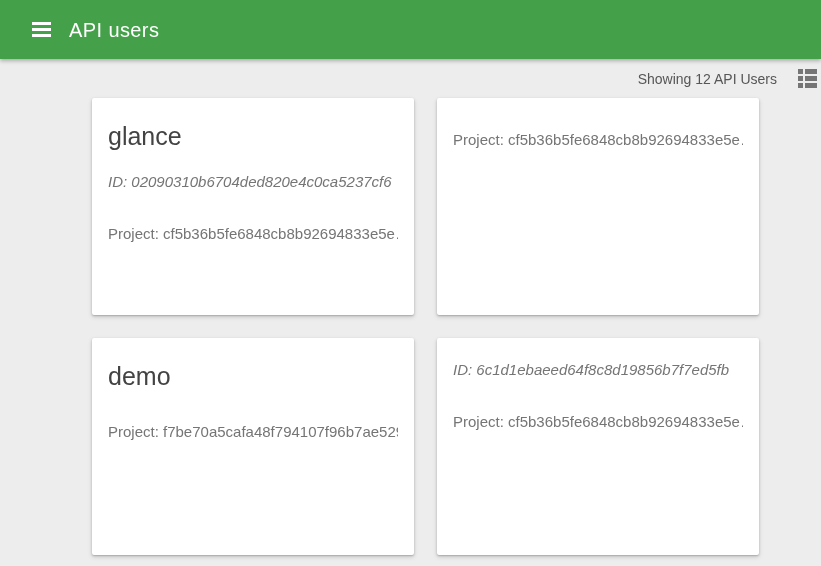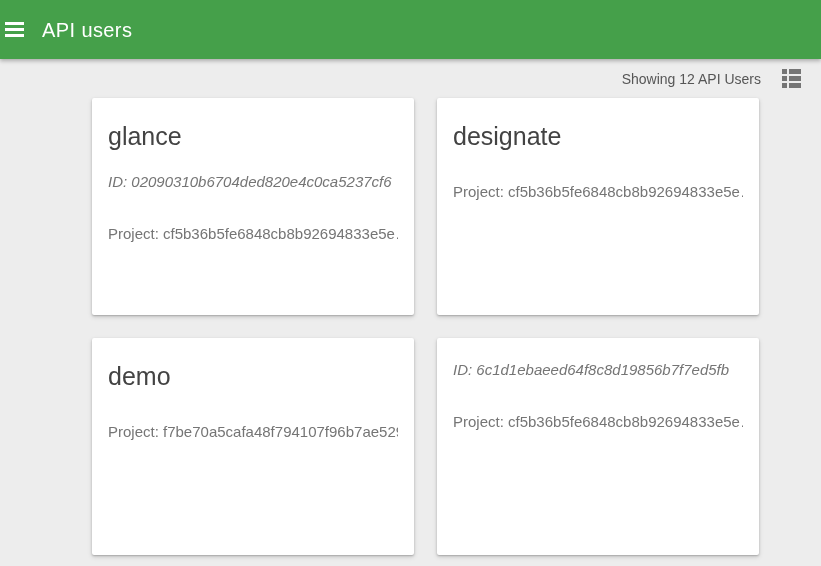--- a/index.html
+++ b/index.html
@@ -20,21 +20,21 @@
     overflow: hidden;
     background: var(--page-bg, #EDEDED);
     font-family: "Liberation Sans", "DejaVu Sans", sans-serif;
   }
   
   .app-header {
     height: 59px;
     background: var(--header-bg, #45A04A);
     display: flex;
     align-items: center;
-    padding: 0 16px 0 5px;
+    padding: 0 16px 0 32px;
     box-shadow: 0 2px 4px rgba(0,0,0,0.28);
     position: relative;
     z-index: 5;
   }
   .menu-btn {
     background: none;
     border: none;
     padding: 0;
     width: 20px;
     height: 15px;
@@ -56,21 +56,21 @@
     letter-spacing: 0.4px;
     margin: 0 0 0 17px;
     line-height: 1;
   }
   
   .toolbar {
     height: 39px;
     display: flex;
     align-items: center;
     justify-content: flex-end;
-    padding-right: 20px;
+    padding-right: 4px;
   }
   .showing-text {
     font-size: 14px;
     color: var(--toolbar-text, #565656);
     margin-right: 21px;
   }
   .view-toggle-btn {
     background: none;
     border: none;
     padding: 0;
@@ -158,21 +158,20 @@
 
 <main class="card-grid">
 
   <article class="card">
     <h2 class="card-title">glance</h2>
     <p class="card-id">ID: 02090310b6704ded820e4c0ca5237cf6</p>
     <p class="card-project">Project: cf5b36b5fe6848cb8b92694833e5e…</p>
   </article>
 
   <article class="card">
-    <h2 class="card-title">designate</h2>
     <p class="card-project">Project: cf5b36b5fe6848cb8b92694833e5e…</p>
   </article>
 
   <article class="card">
     <h2 class="card-title">demo</h2>
     <p class="card-project">Project: f7be70a5cafa48f794107f96b7ae529a</p>
   </article>
 
   <article class="card">
     <p class="card-id">ID: 6c1d1ebaeed64f8c8d19856b7f7ed5fb</p>

